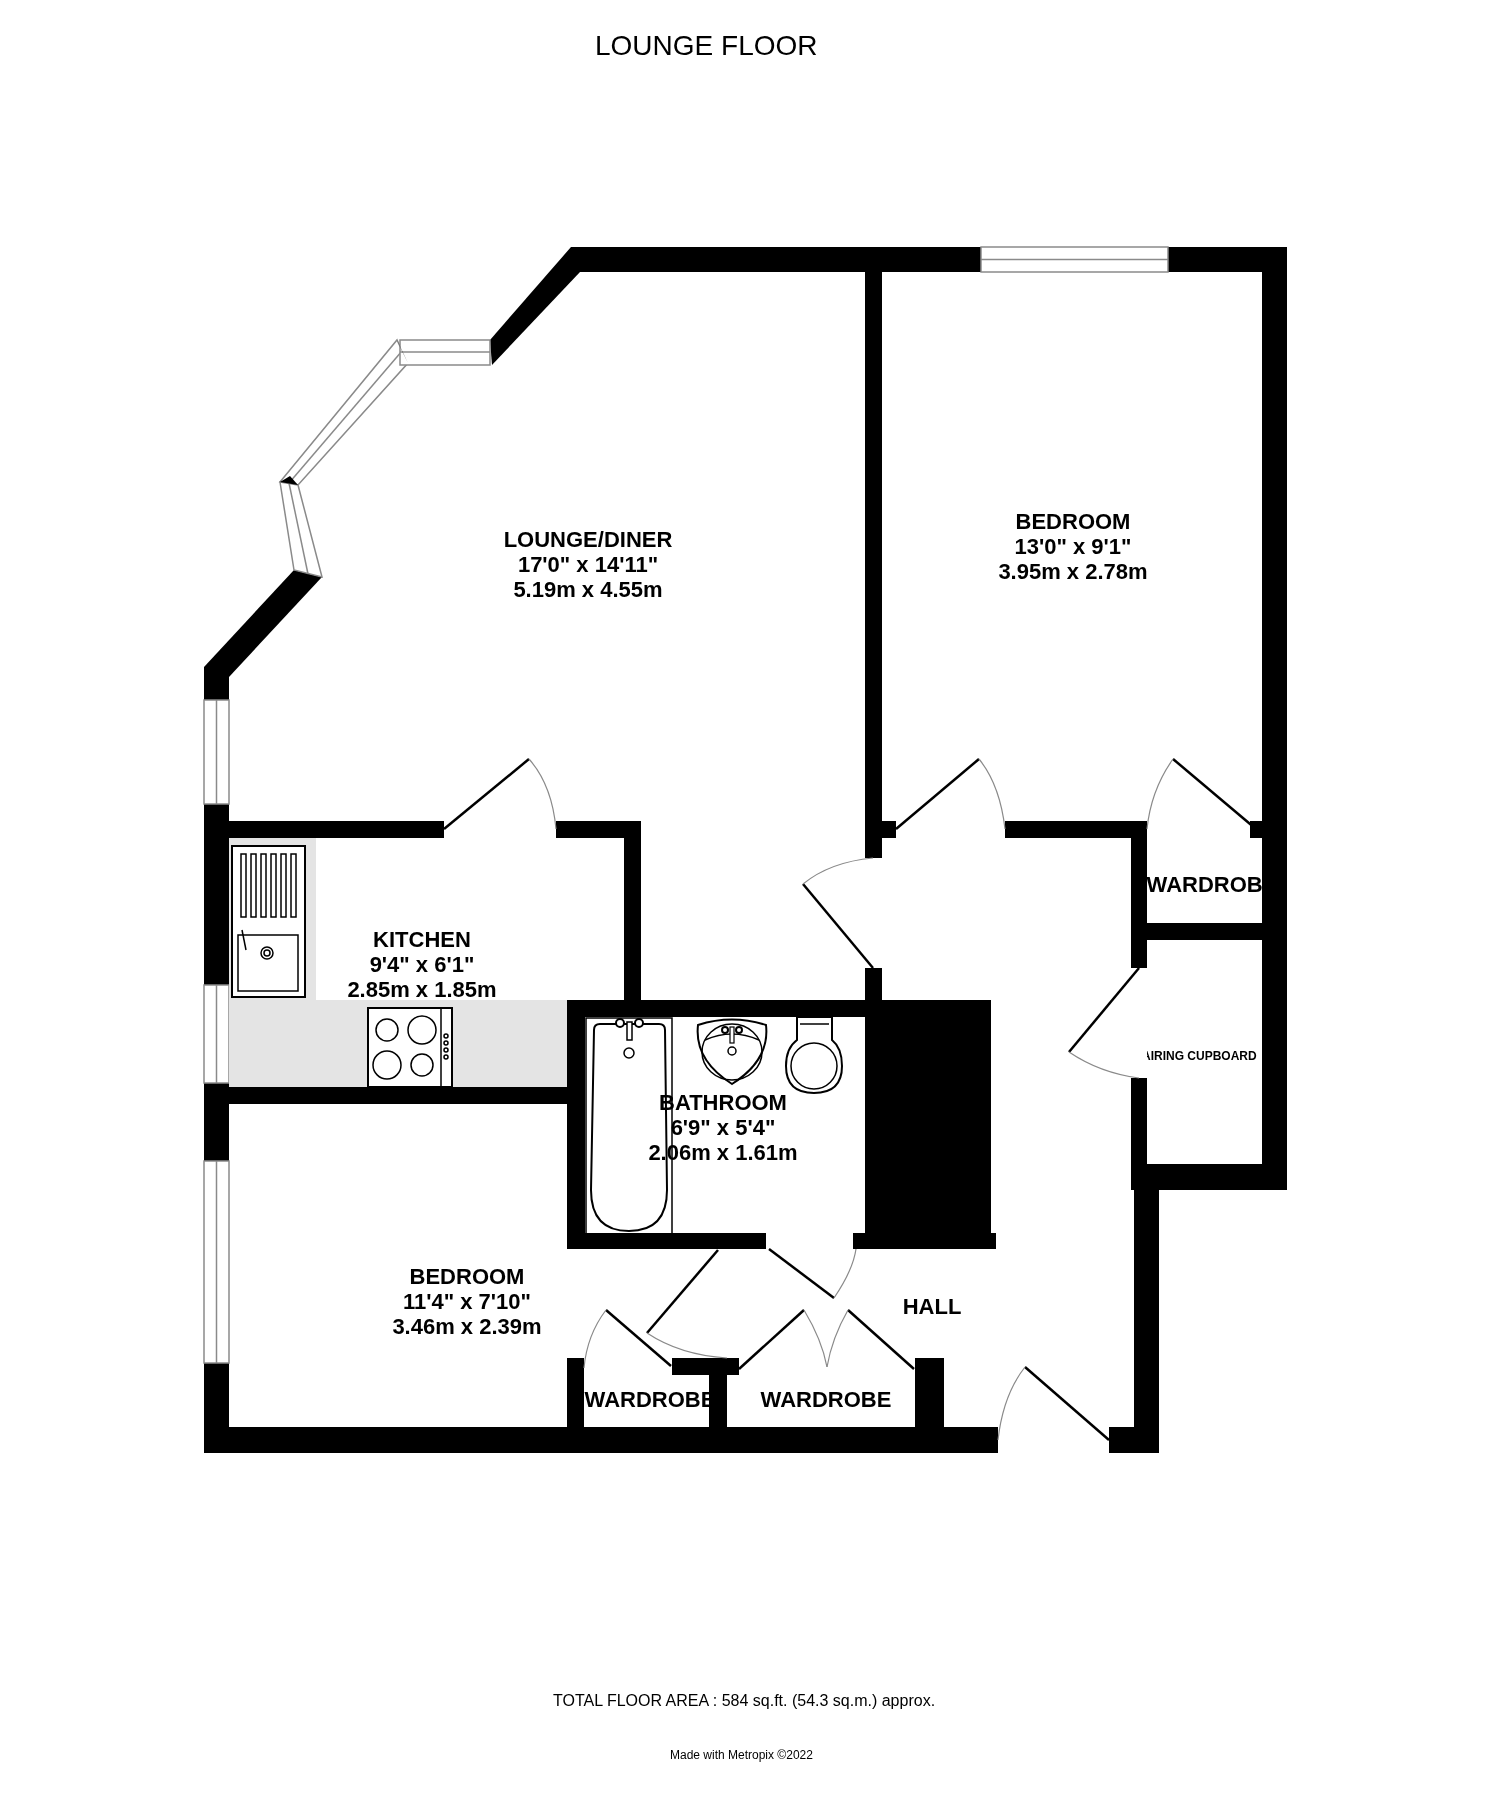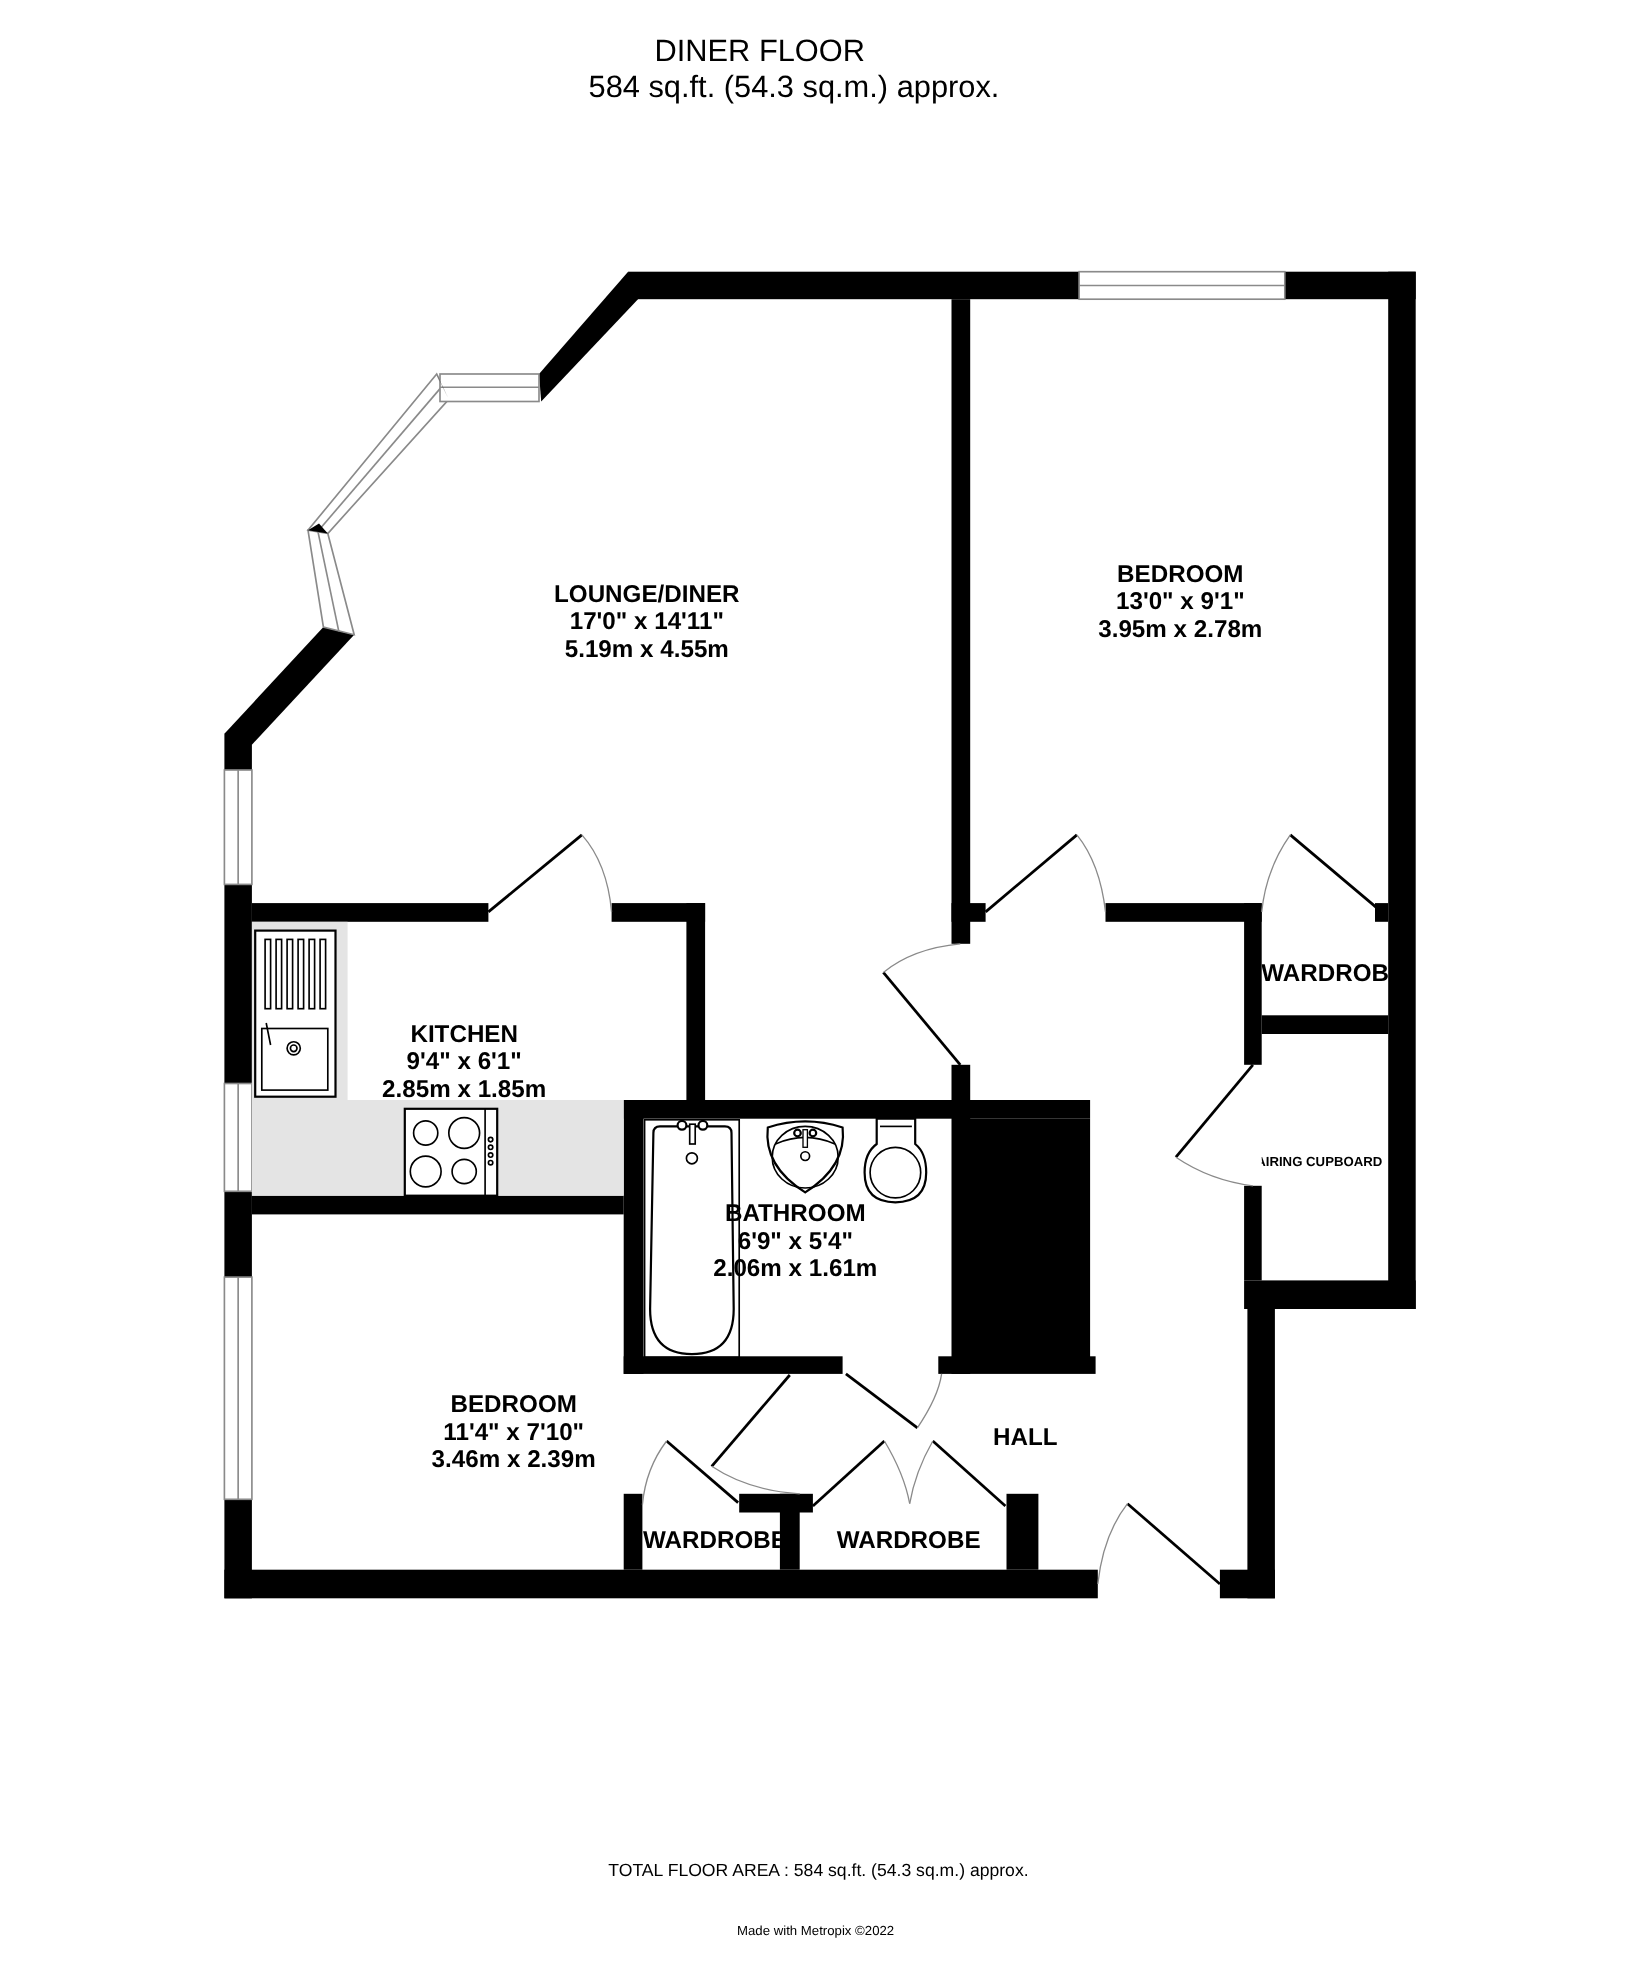--- a/index.html
+++ b/index.html
@@ -18,22 +18,21 @@
   .counter { fill: #e4e4e4; }
   .fixture { fill: #fff; stroke: #000; stroke-width: 2; }
   .fixture-thin { fill: none; stroke: #000; stroke-width: 1.5; }
   .lbl { font-family: "Liberation Sans", sans-serif; font-weight: bold; font-size: 22px; fill: #000; text-anchor: middle; }
   .lbl-sm { font-family: "Liberation Sans", sans-serif; font-weight: bold; font-size: 12px; fill: #000; }
 </style>
 </head>
 <body>
 
 <div class="header">
-  <div class="title">DINER FLOOR</div>
-  <div class="subtitle">584 sq.ft. (54.3 sq.m.) approx.</div>
+  <div class="title">LOUNGE FLOOR</div>
 </div>
 
 <svg class="plan" viewBox="0 0 1490 1800" xmlns="http://www.w3.org/2000/svg">
   <defs>
     <clipPath id="clip-wr1">
         <rect x="1147" y="838" width="115" height="85"></rect>
       </clipPath>
     <clipPath id="clip-ac">
         <rect x="1147" y="940" width="115" height="224"></rect>
       </clipPath>

